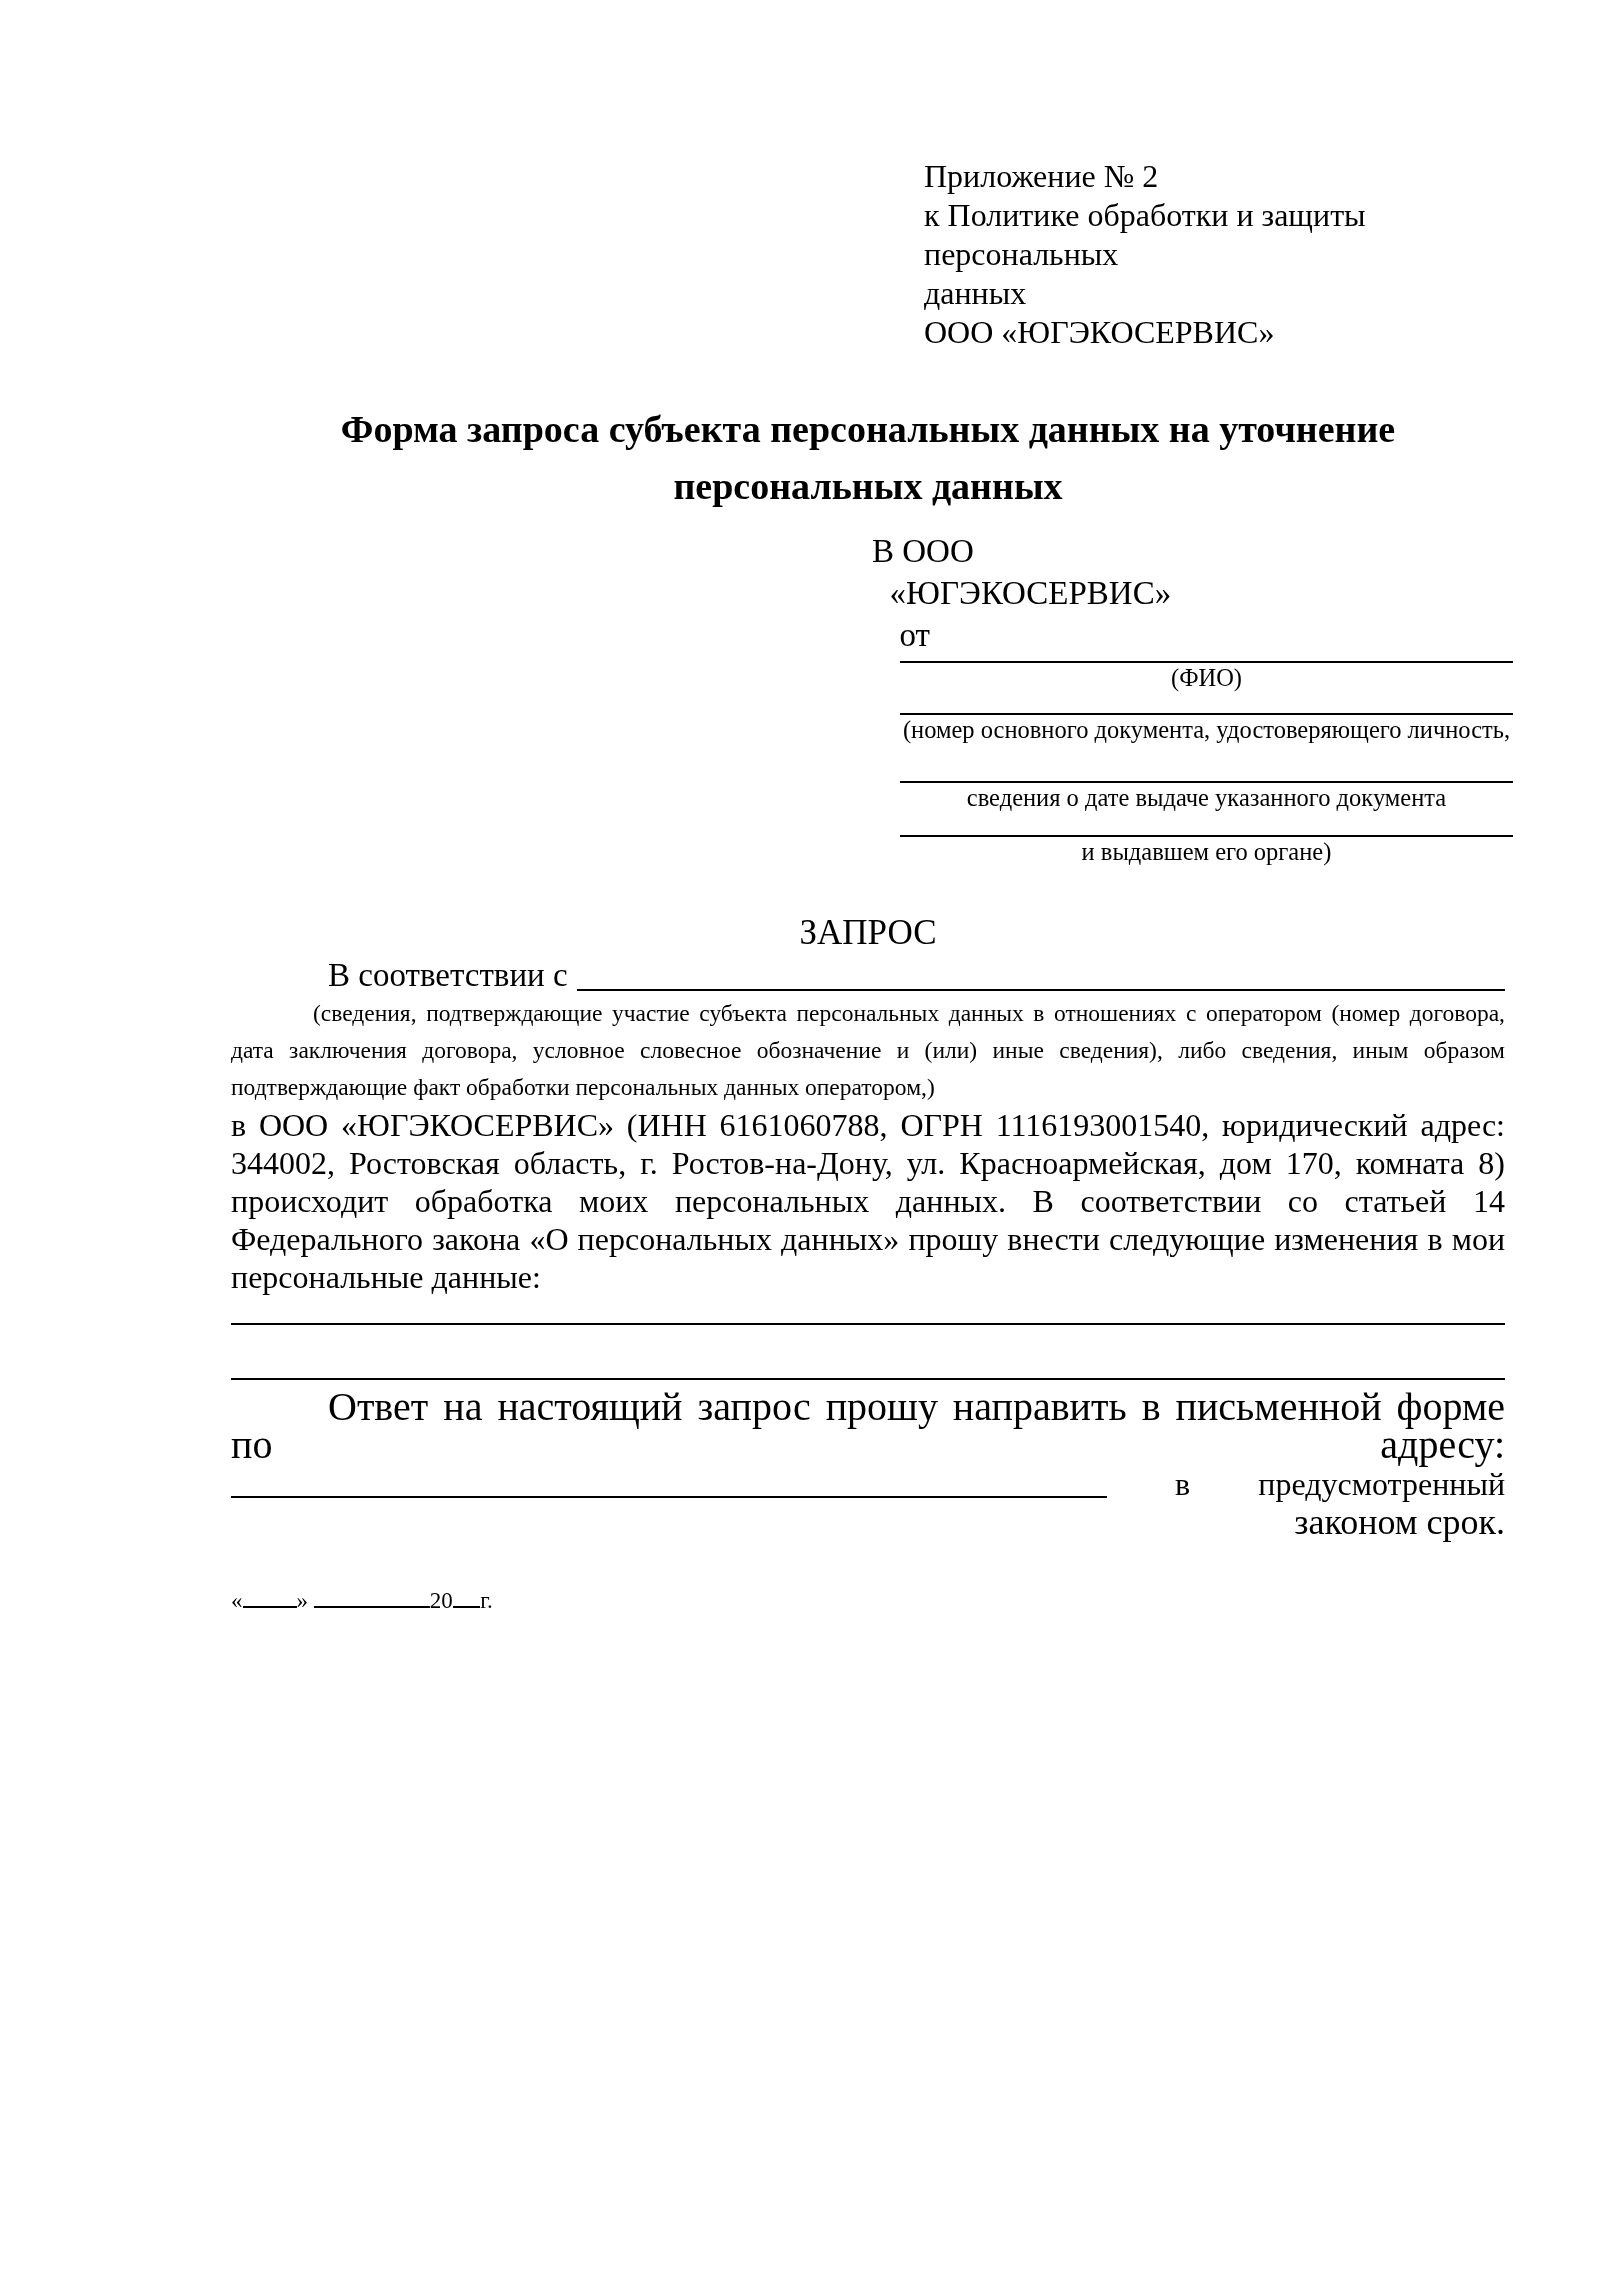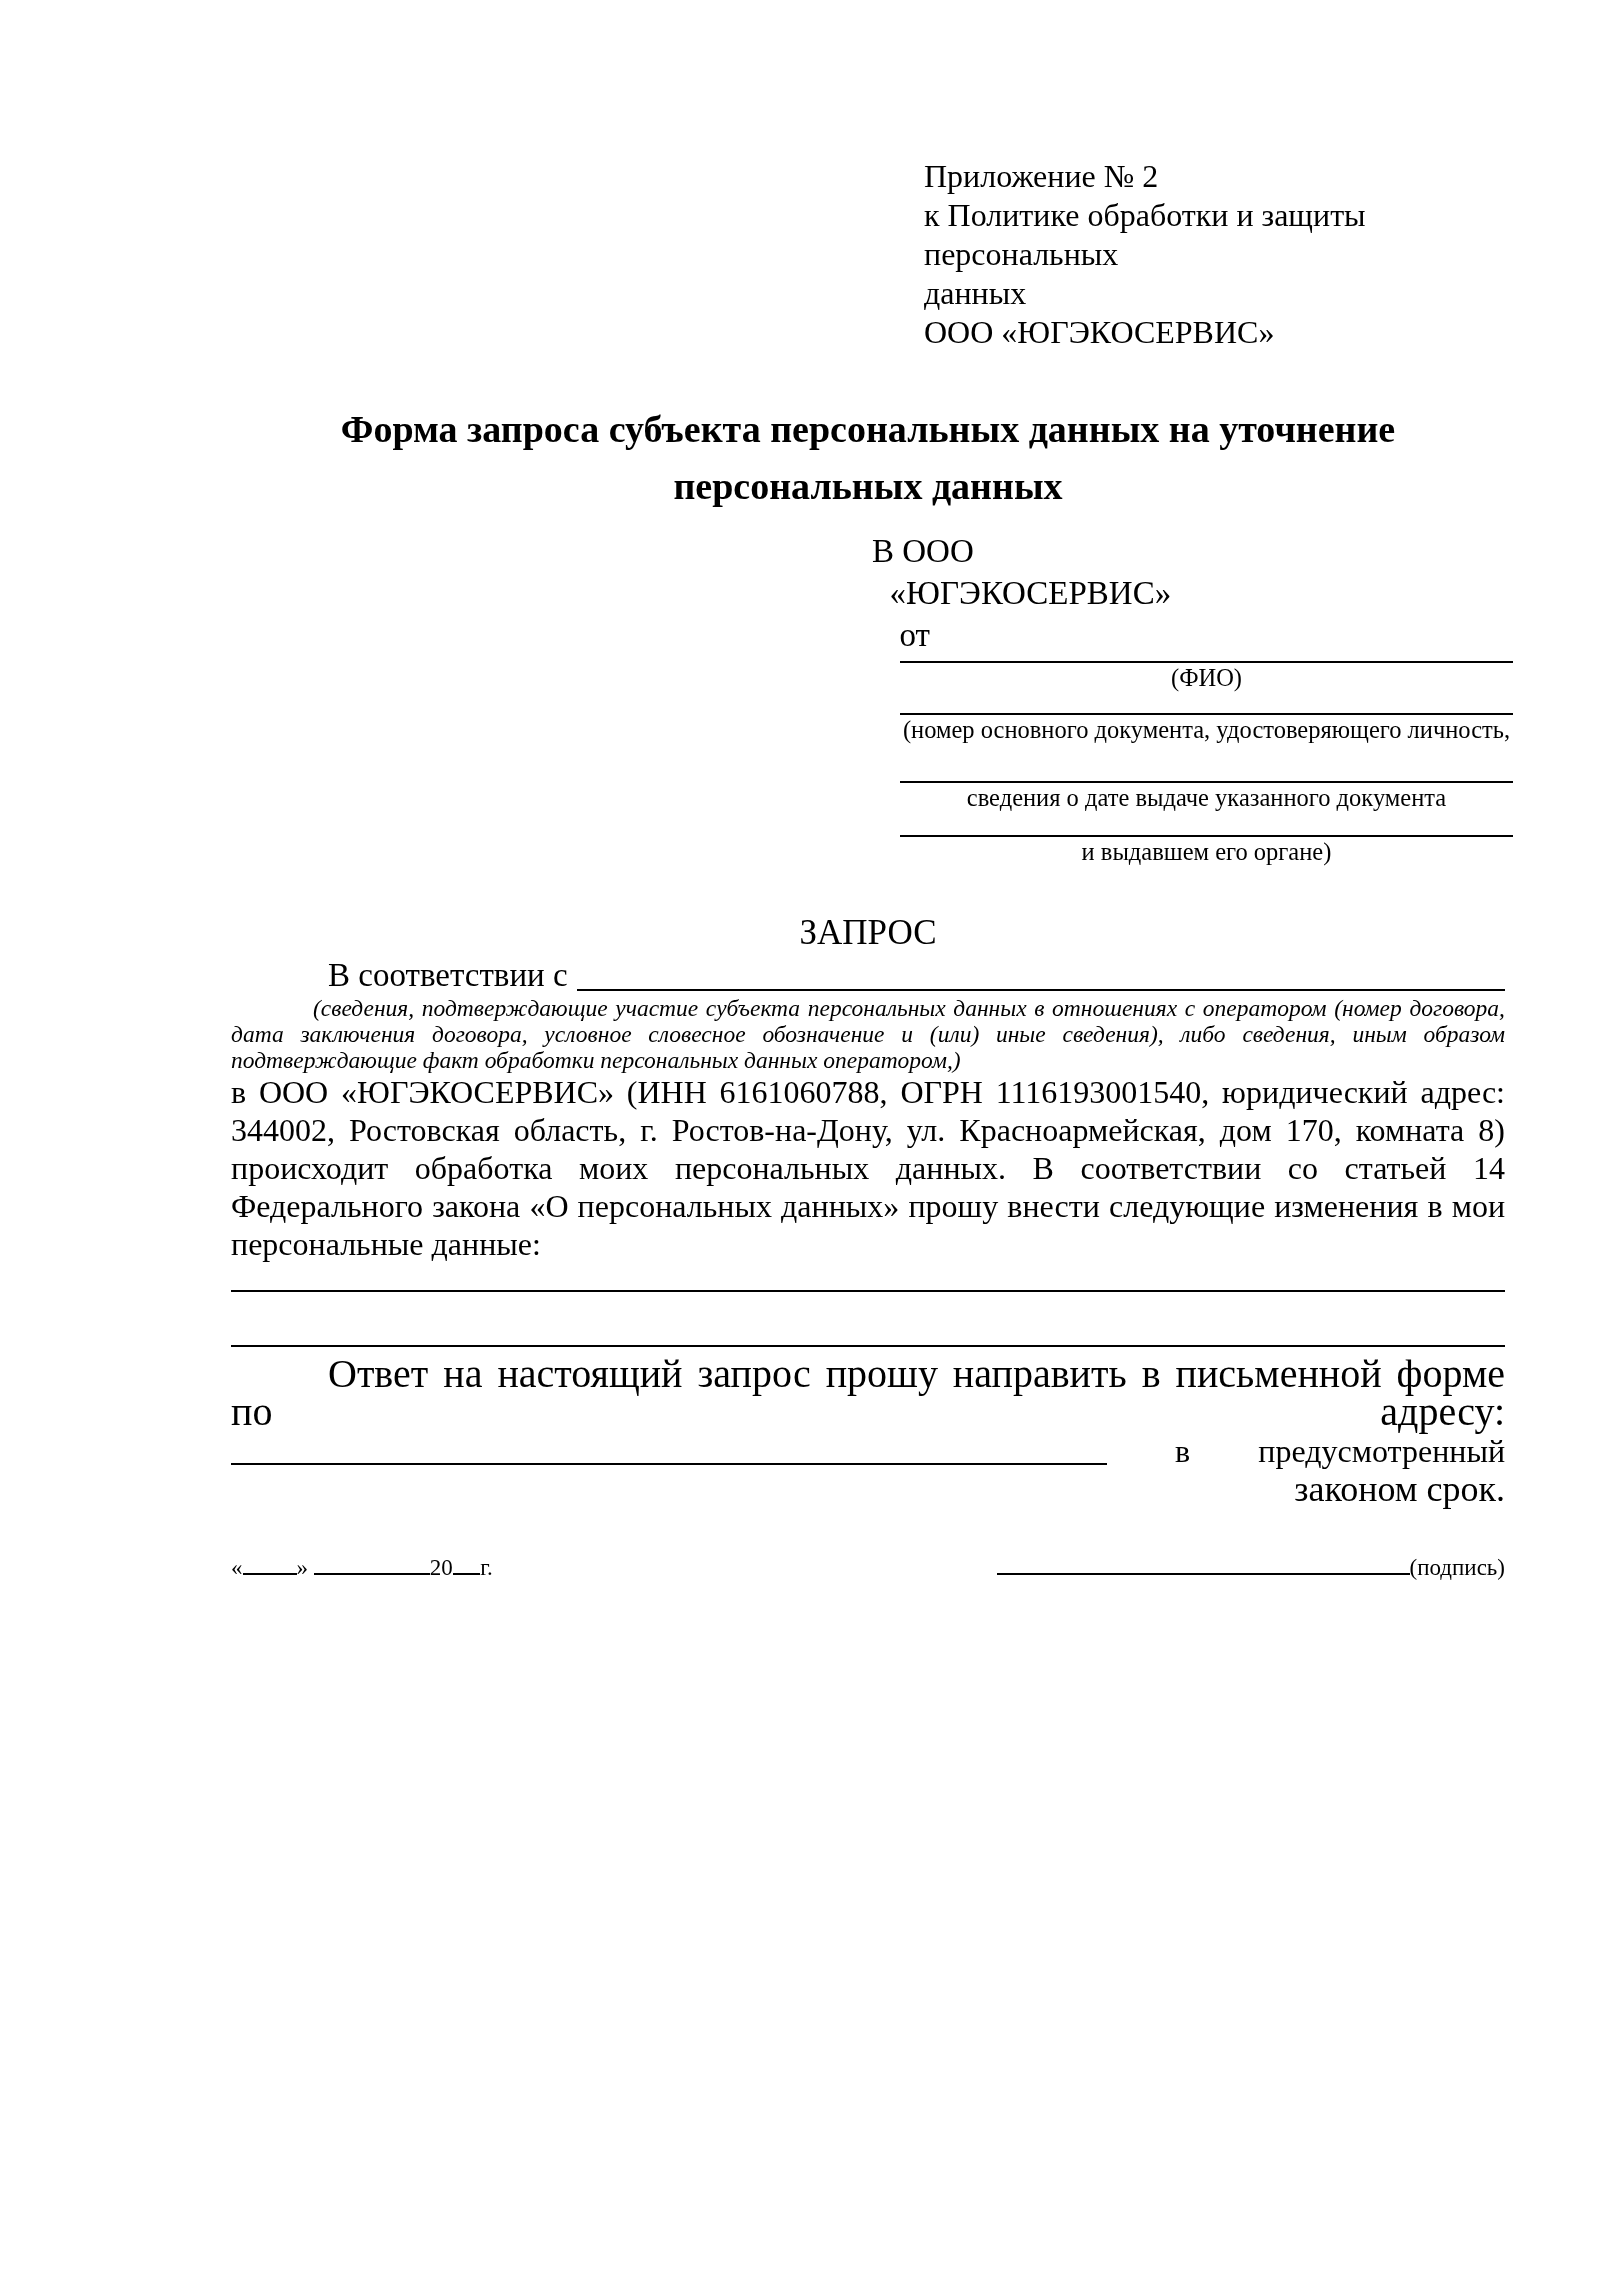--- a/index.html
+++ b/index.html
@@ -71,24 +71,23 @@
     align-items:flex-end;
     font-size:33px;
     line-height:39px;
     margin-top:2px;
   }
   .lead .lead-text { padding-left:97px; white-space:nowrap; }
   .lead .flex-line { flex:1; border-bottom:2.9px solid #000; margin-bottom:4.9px; margin-left:9.8px; }
 
   .note {
     font-size:23.5px;
-    line-height:26px;
+    line-height:37px;
     text-align:justify;
     text-indent:82px;
-    font-style:italic;
   }
 
   .body-par {
     font-size:32px;
     line-height:38px;
     text-align:justify;
   }
 
   .blank-line { border-bottom:2.9px solid #000; }
   .blank-line.bl1 { height:29px; }
@@ -194,18 +193,17 @@
     <div class="reply1">Ответ на настоящий запрос прошу направить в письменной форме по адресу:</div>
     <div class="reply2">
       <span class="fill"></span>
       <span>в</span>
       <span>предусмотренный</span>
     </div>
     <div class="reply3">законом срок.</div>
 
     <div class="sign-row">
       <span class="sign-left"><span>«</span><span class="u w55"></span><span>»</span>&nbsp;<span class="u w118"></span><span>20</span><span class="u w28"></span><span>г.</span></span>
-      <span class="sign-right"><span class="u w421"></span><span>(подпись)</span></span>
     </div>
 
   </div>
 </div>
 
 
 </body></html>

